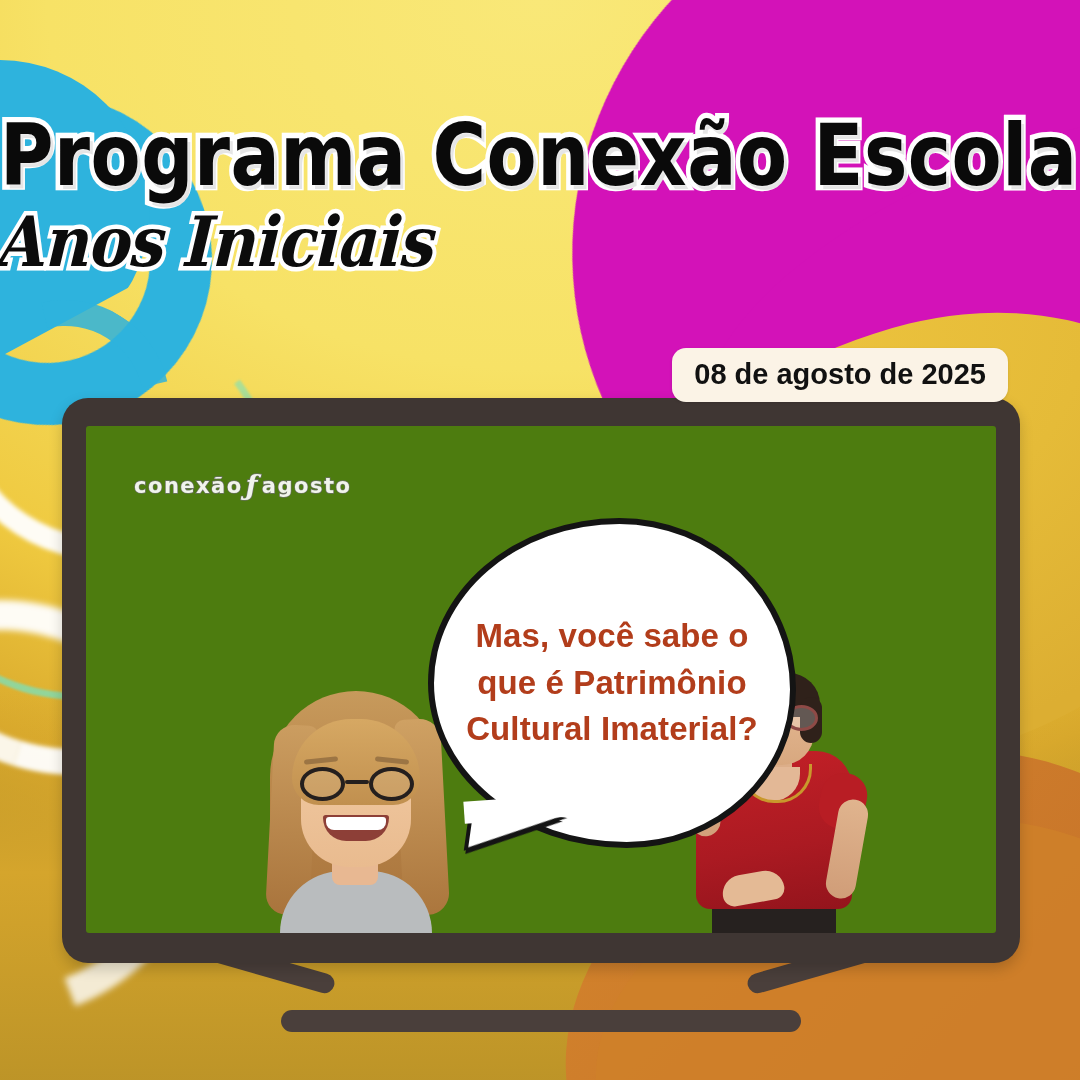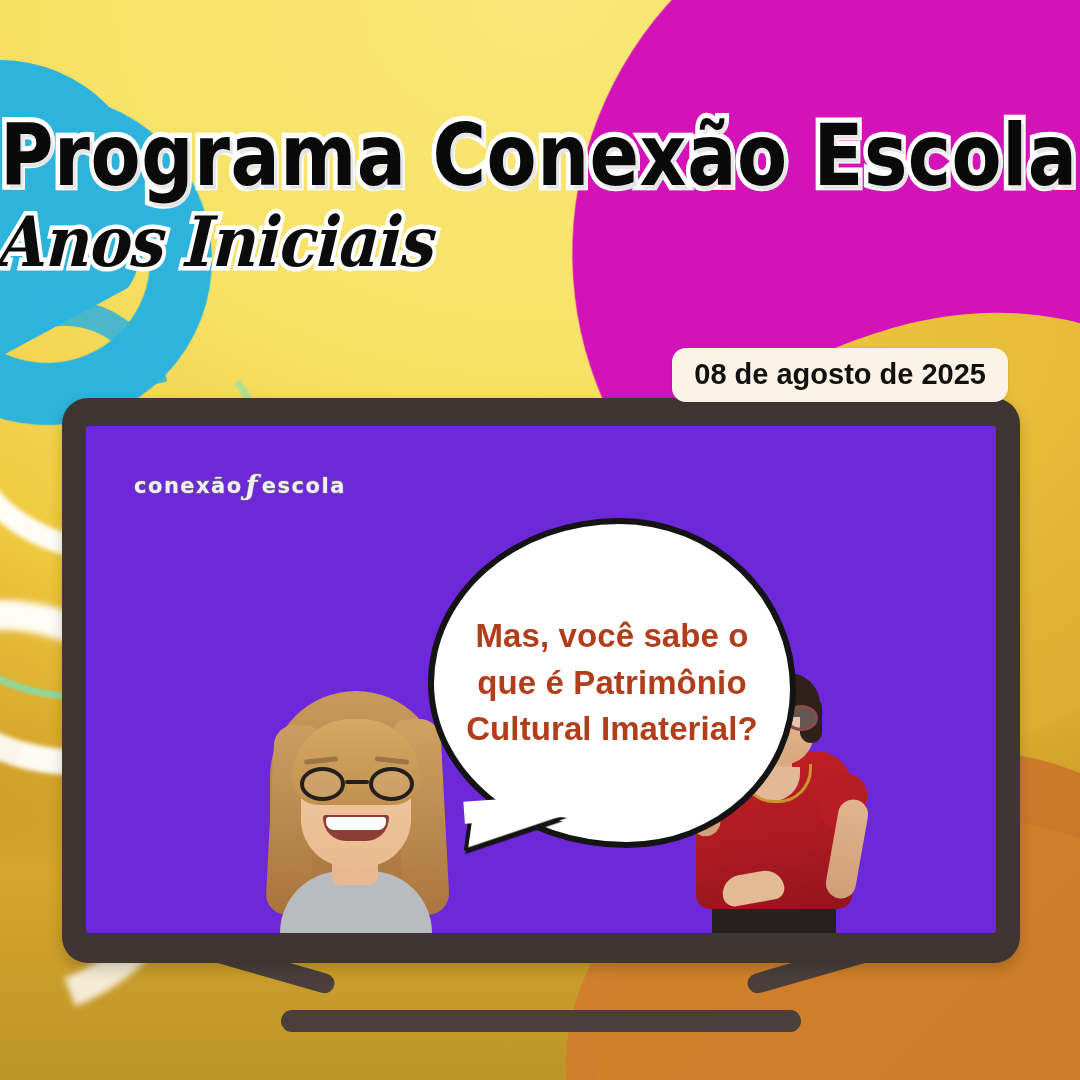--- a/index.html
+++ b/index.html
@@ -189,21 +189,21 @@
     left:62px;top:398px;
     width:958px;height:565px;
     background:#3f3633;
     border-radius:26px;
     z-index:6;
     box-shadow:0 6px 14px rgba(0,0,0,.18);
   }
   .tv-screen{
     position:absolute;
     left:24px;top:28px;right:24px;bottom:30px;
-    background:#6d28d9;
+    background:#4d7c0f;
     border-radius:3px;
     overflow:hidden;
   }
   .tv-stand{
     position:absolute;
     left:62px;top:398px;width:958px;height:640px;
     z-index:5;pointer-events:none;
   }
   .leg{
     position:absolute;
@@ -441,21 +441,21 @@
     <div class="leg leg-left"></div>
     <div class="leg leg-right"></div>
   </div>
 
   <div class="tv">
     <div class="tv-screen">
 
       <div class="screen-logo">
         <span>conexão</span>
         <span class="logo-slash">ƒ</span>
-        <span>escola</span>
+        <span>agosto</span>
       </div>
 
       <div class="bubble-tail"></div>
       <div class="bubble-tail-mask"></div>
       <div class="bubble">
         <div class="bubble-text">Mas, você sabe o que é Patrimônio Cultural Imaterial?</div>
       </div>
 
       <div class="presenter">
         <div class="p-hair-back"></div>

